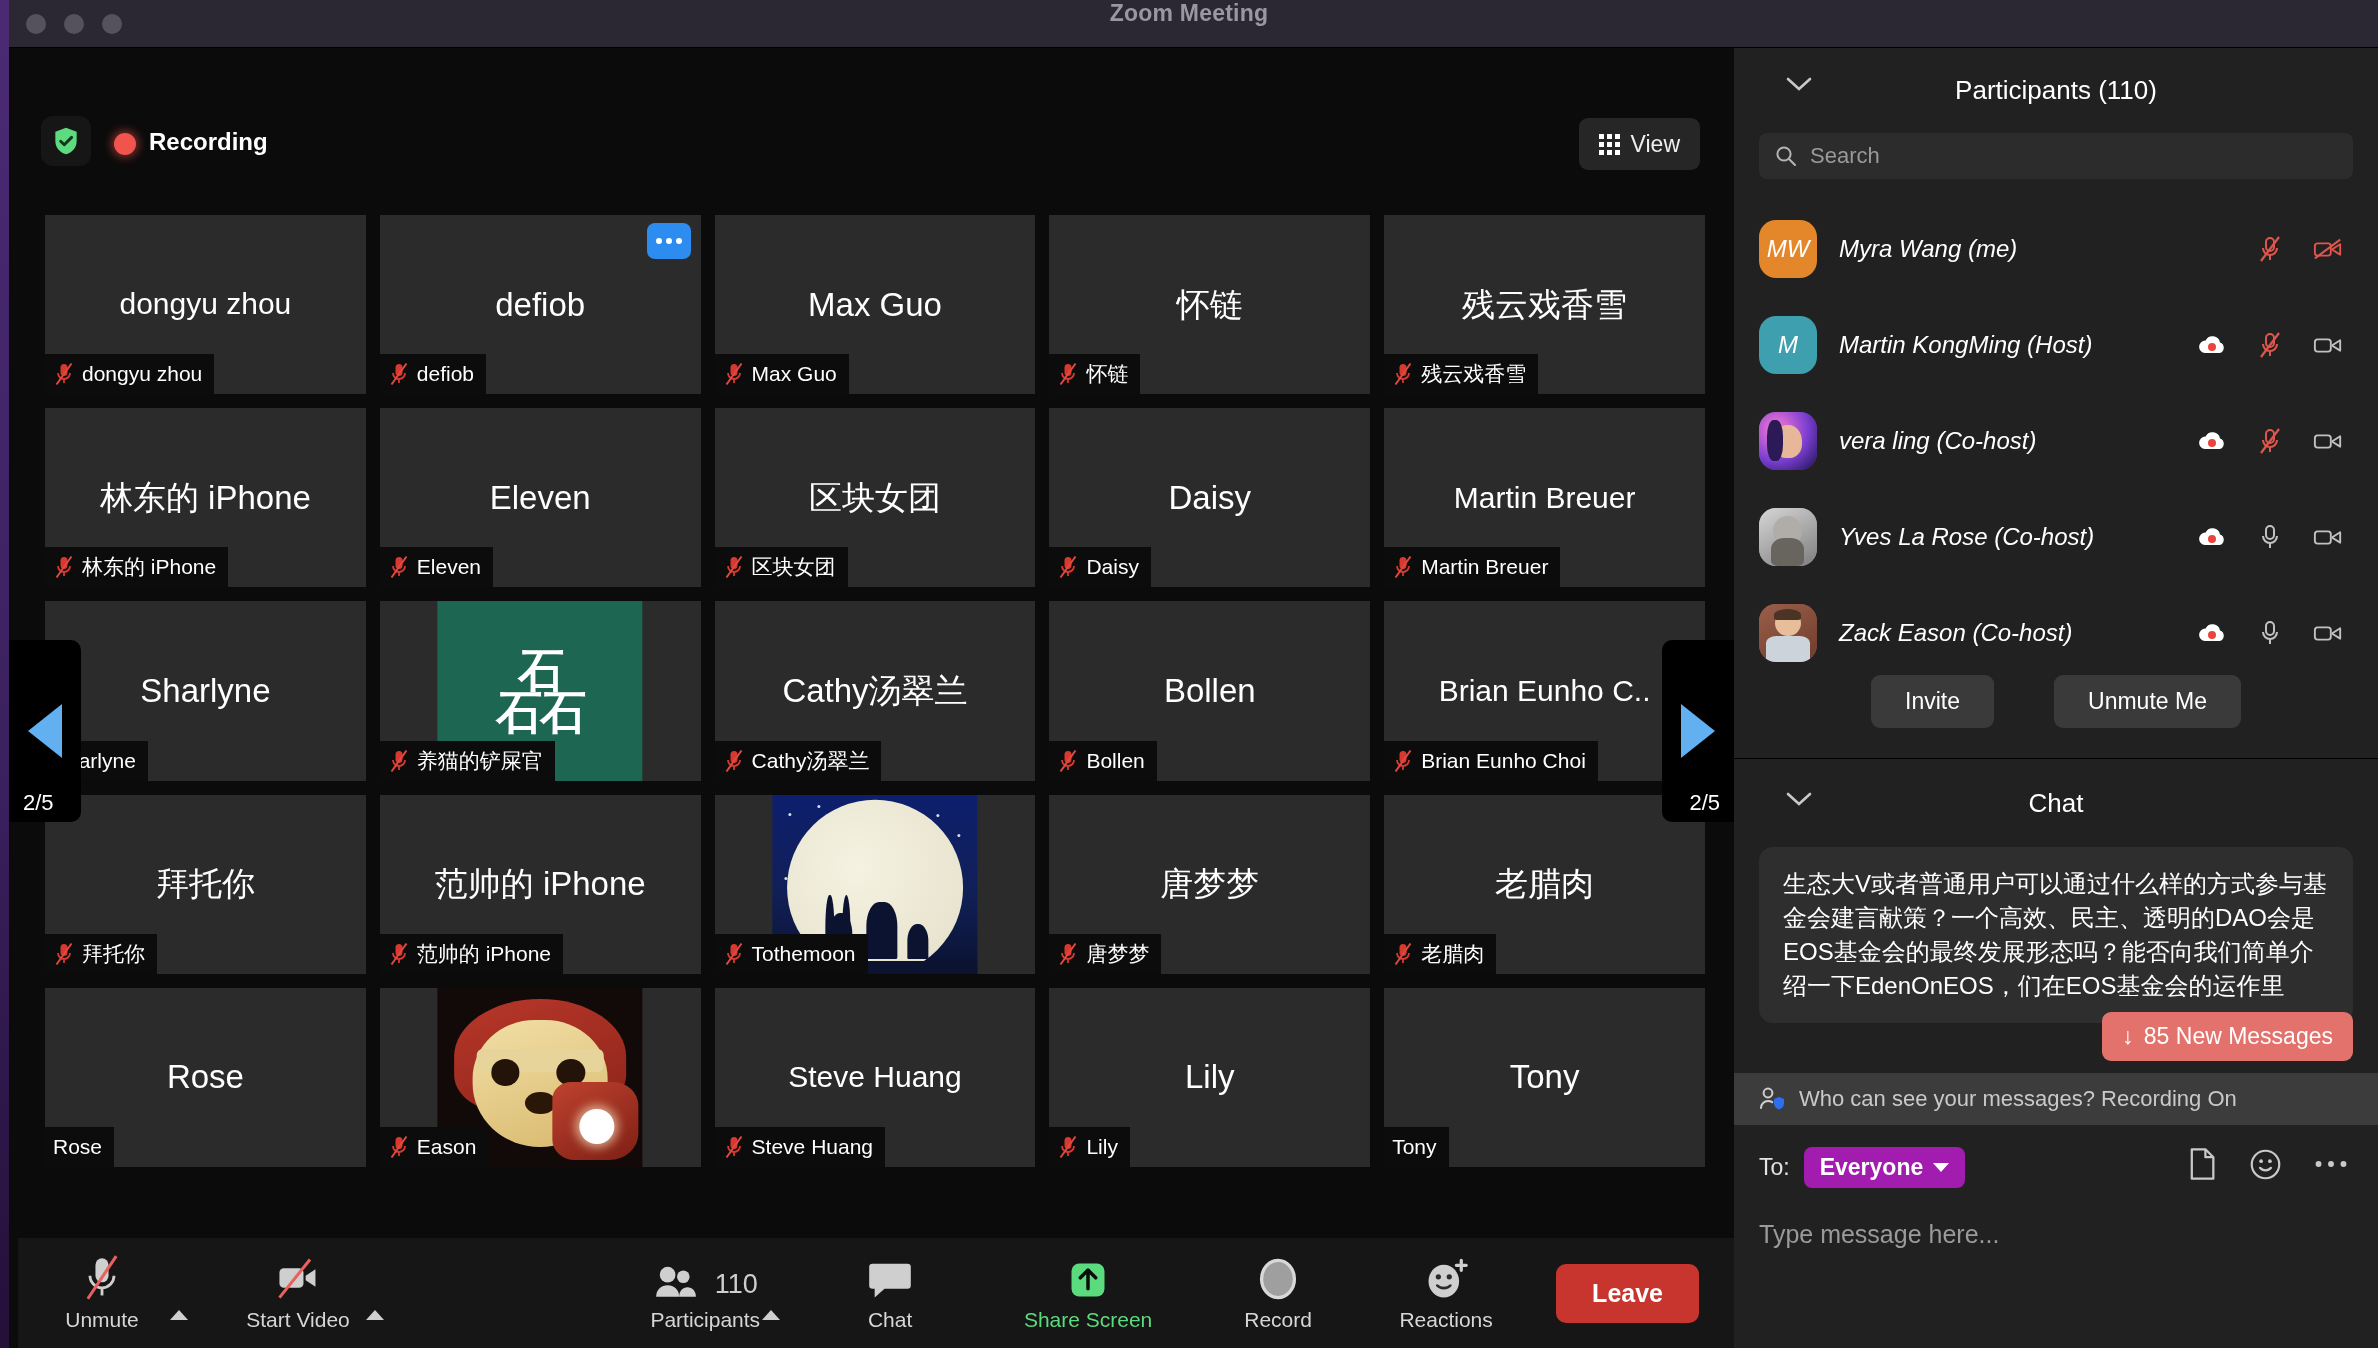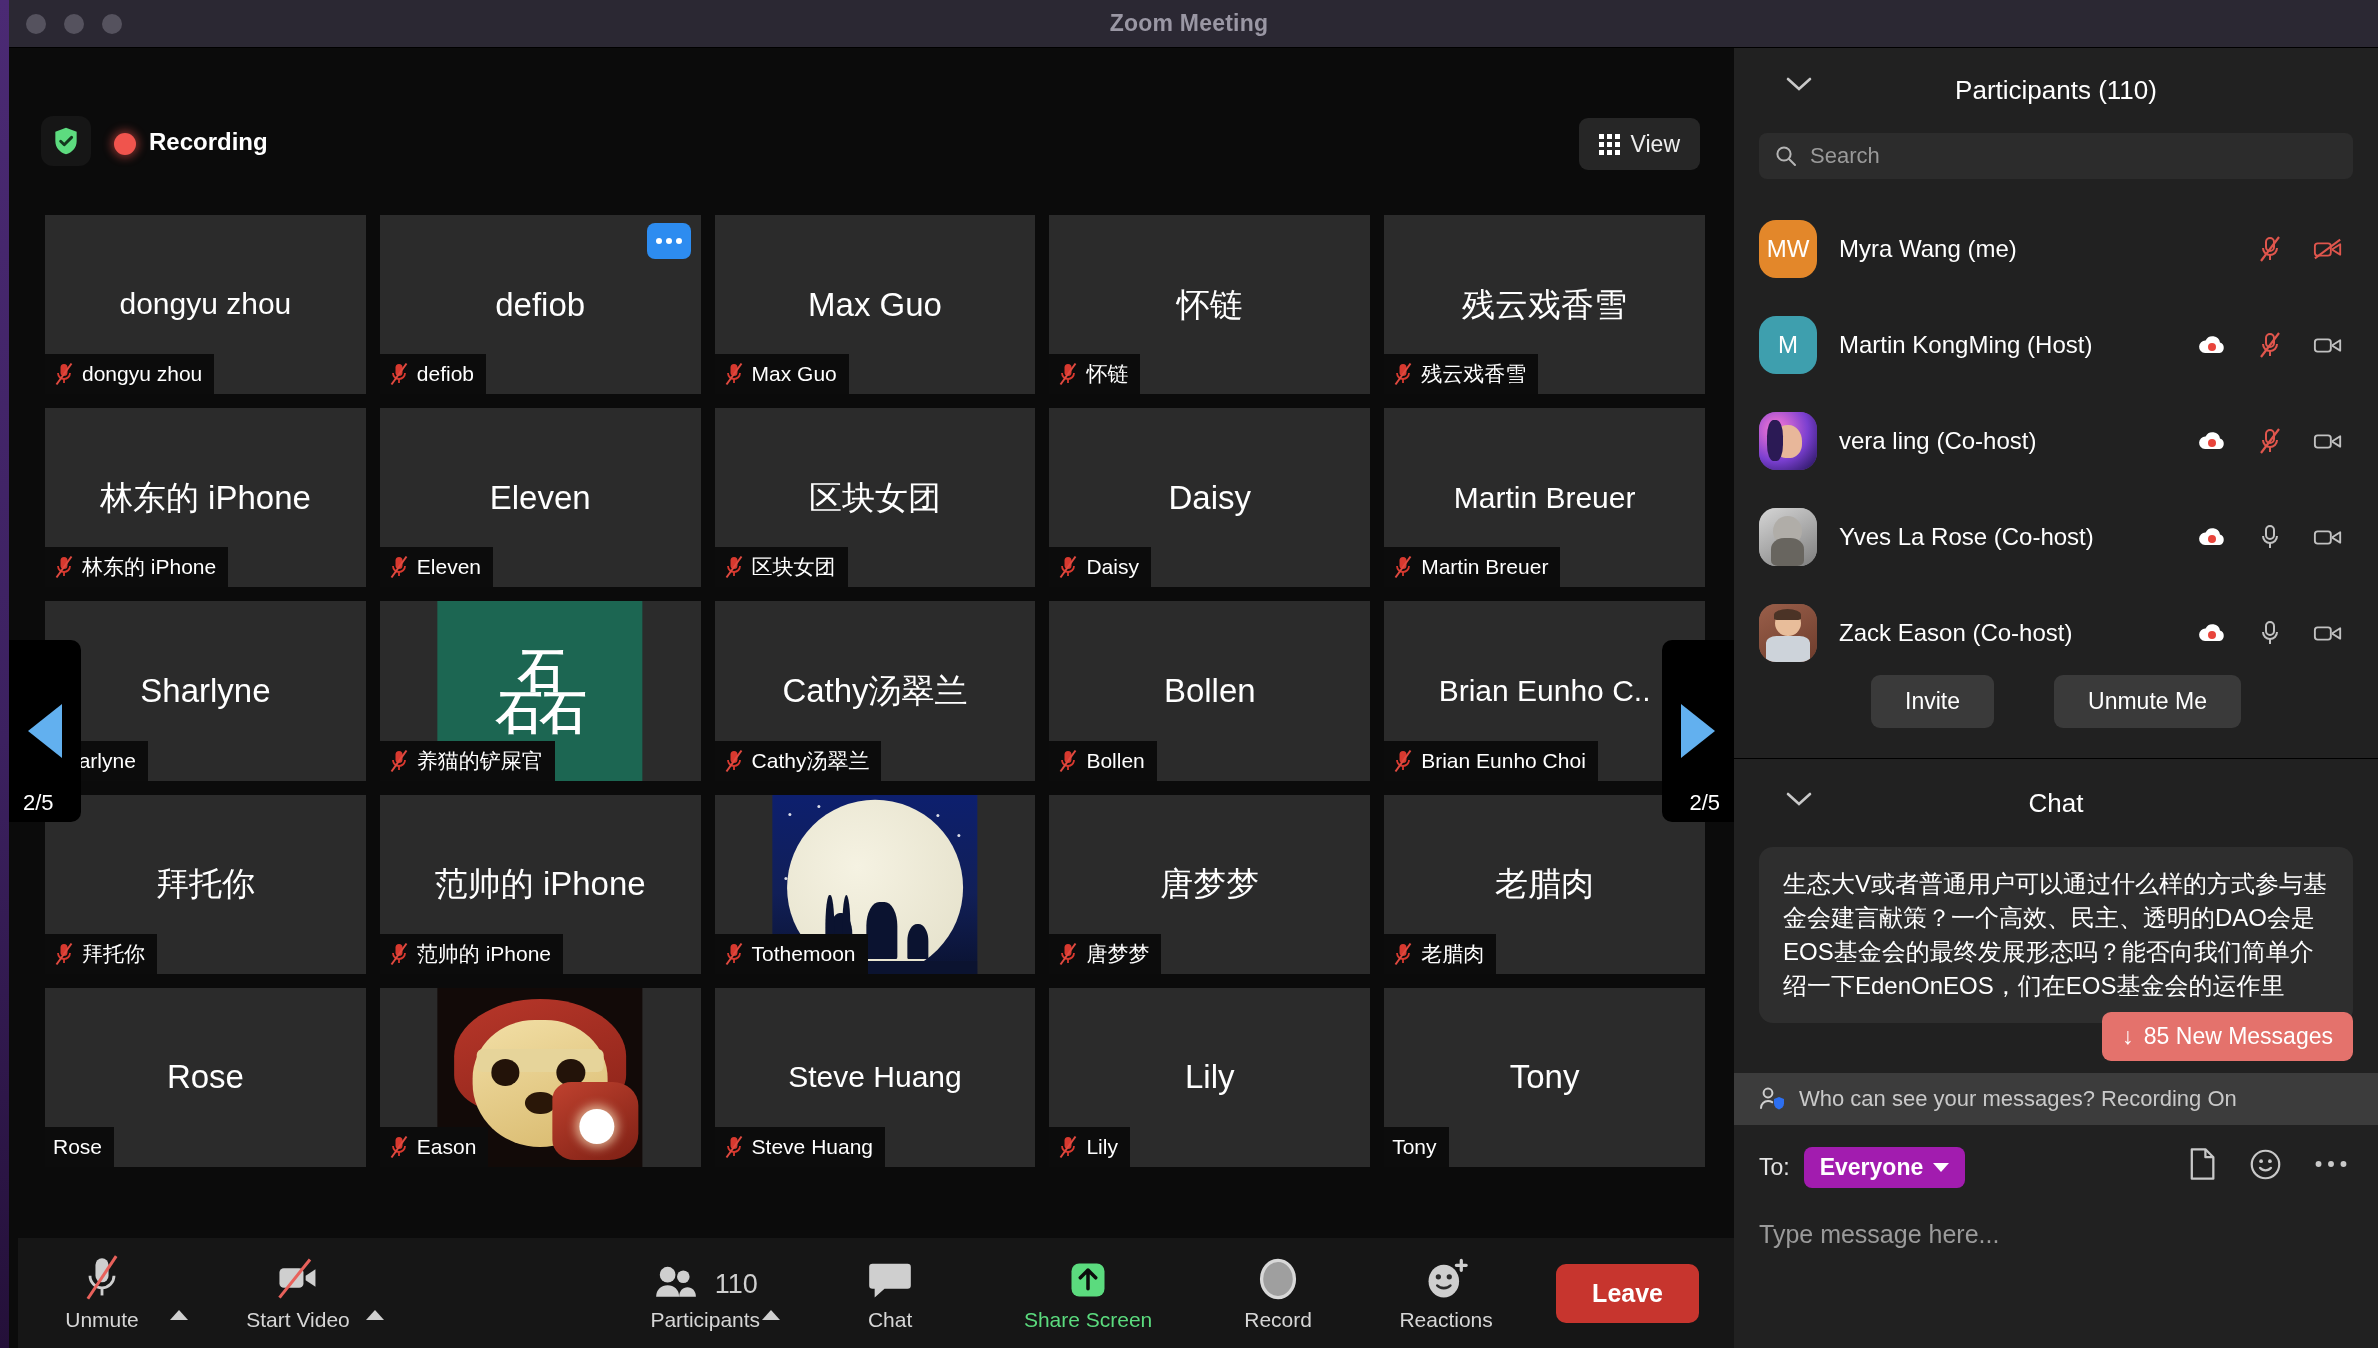--- a/index.html
+++ b/index.html
@@ -7,21 +7,21 @@
     width:2378px; height:1348px;
     background:#000;
     font-family:"Liberation Sans","DejaVu Sans",sans-serif;
     overflow:hidden;
   }
   #app { position:relative; width:2378px; height:1348px; background:#0a0a0a; }
 
   
   .titlebar {
     position:absolute; left:0; top:0; width:2378px; height:48px;
-    background:#2b2833; display:flex; align-items:center;
+    background:#2b2833; display:flex; align-items:flex-start;
     border-bottom:1px solid #000;
   }
   .tl-lights { position:absolute; left:26px; top:14px; display:flex; gap:18px; }
   .tl-dot { width:20px; height:20px; border-radius:50%; background:#55525e; }
   .tl-title {
     width:100%; text-align:center; color:#9a97a4;
     font-size:23px; font-weight:bold; letter-spacing:.2px;
   }
   .purple-edge {
     position:absolute; left:0; top:0; width:9px; height:1348px;
@@ -164,21 +164,21 @@
   .panel-hdr .chev { position:absolute; left:52px; top:28px; }
   .chev-svg { width:26px; height:16px; display:block; }
   .panel-hdr h2 { color:#fff; font-size:26px; font-weight:normal; }
   .search-wrap { padding:0 25px; }
   .search-box {
     height:46px; background:#2c2c2c; border-radius:8px; display:flex;
     align-items:center; gap:13px; padding:0 16px;
   }
   .search-box .ph { color:#9a9a9a; font-size:22px; }
   .mag { width:22px; height:22px; display:block; }
-  .plist { margin-top:22px; height:470px; overflow:hidden; position:relative; }
+  .plist { margin-top:22px; height:470px; overflow:hidden; position:relative;font-style:italic; }
   .prow { display:flex; align-items:center; height:96px; padding:0 25px; }
   .pav { width:58px; height:58px; border-radius:17px; flex:0 0 auto;
          display:flex; align-items:center; justify-content:center;
          color:#fff; font-size:24px; overflow:hidden; position:relative; }
   .pname { color:#fff; font-size:24px; margin-left:22px; flex:1 1 auto; white-space:nowrap; }
   .picons { display:flex; align-items:center; gap:28px; padding-right:10px; }
   .ic { width:30px; height:28px; display:block; }
   .panel-btns { display:flex; justify-content:center; gap:60px; margin-top:4px; }
   .pbtn { background:#3a3a3a; color:#fff; font-size:23px; border:none;
           border-radius:9px; padding:13px 34px; cursor:pointer; }

